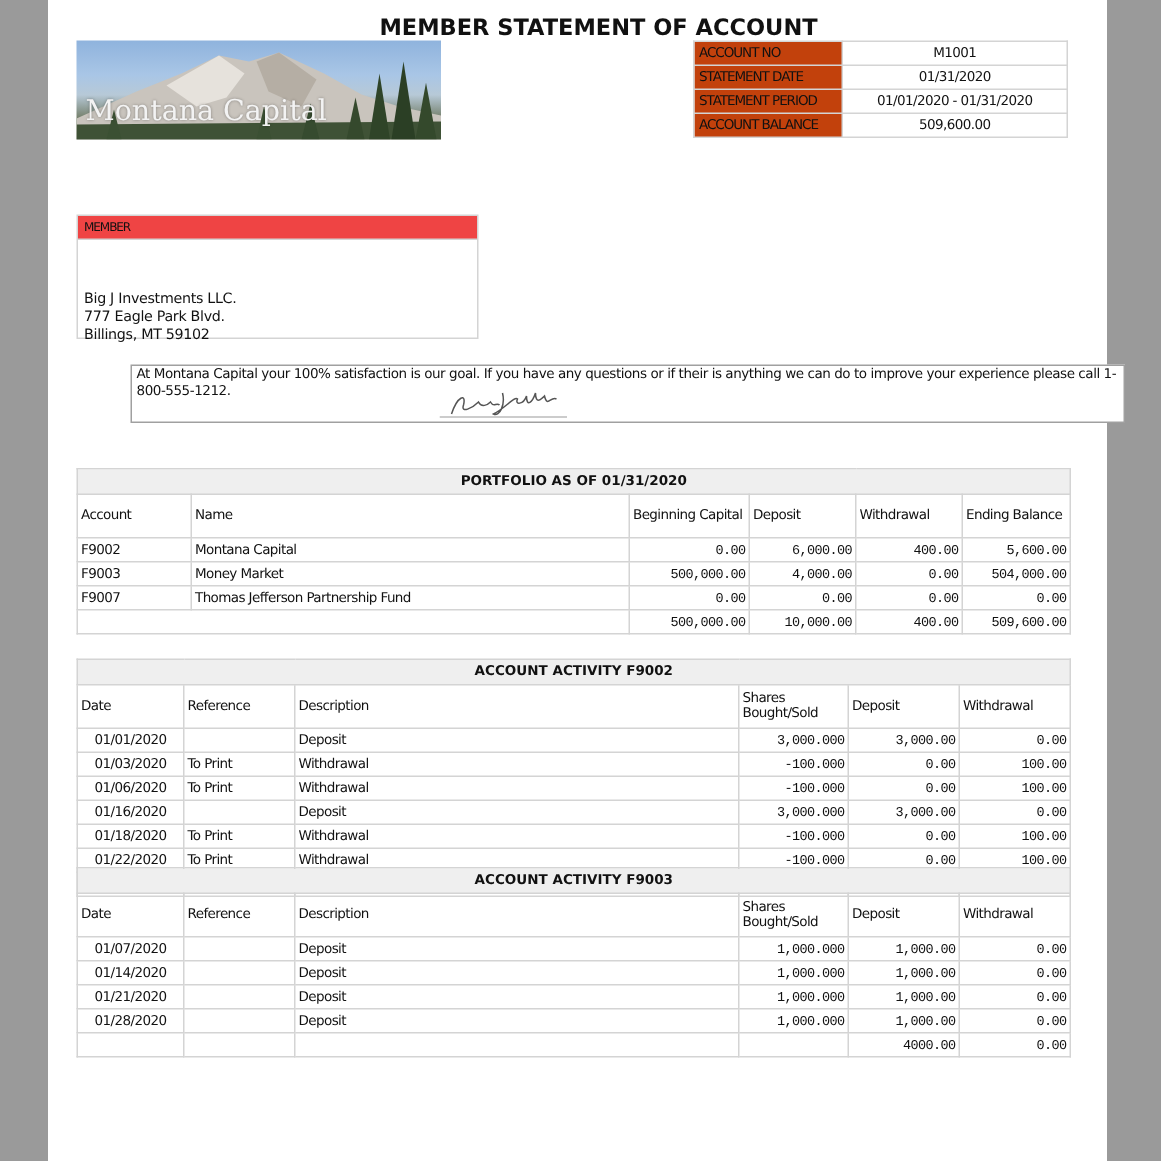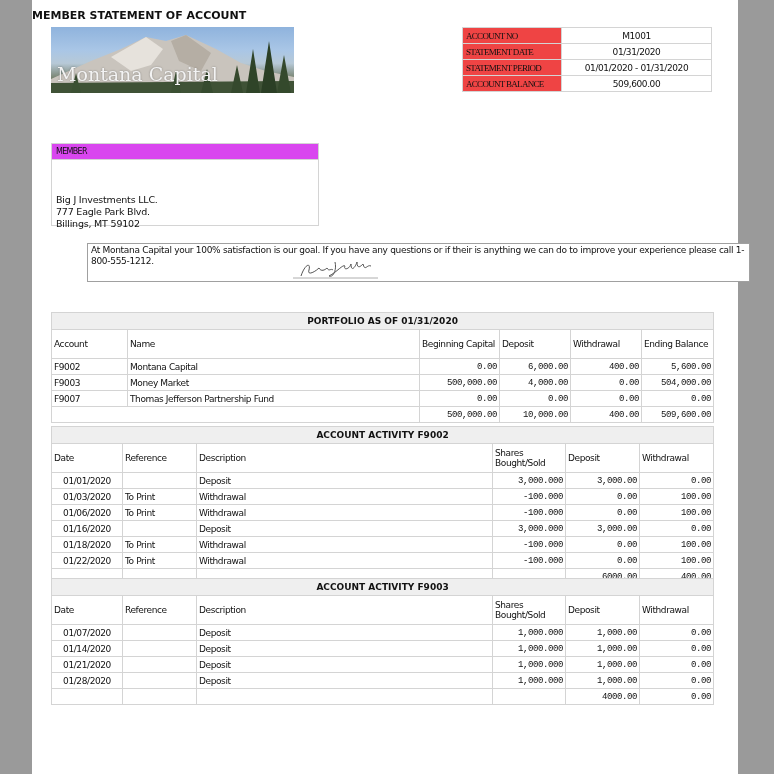--- a/index.html
+++ b/index.html
@@ -8,66 +8,66 @@
     background:#9a9a9a;
     font-family: "DejaVu Sans", sans-serif;
     font-size:9px; color:#111;
     letter-spacing:-0.4px;
   }
   .page {
     position:absolute; left:32px; top:0; width:706px; height:774px;
     background:#ffffff;
   }
   .title {
-    position:absolute; left:0; width:734px; top:9px; text-align:left;
-    font-weight:bold; font-size:11px; letter-spacing:0;
+    position:absolute; left:0; width:734px; top:9px; text-align:center;
+    font-weight:bold; font-size:15px; letter-spacing:0;
   }
   .logo {
     position:absolute; left:19px; top:27px; width:243px; height:66px;
     overflow:hidden;
     background: linear-gradient(180deg,#8fb3dd 0%,#a9c6e6 35%,#b7c9d7 55%,#6f7a63 80%,#47553d 100%);
   }
   .logo svg { position:absolute; left:0; top:0; }
   .logo-text {
     position:absolute; left:6px; top:36px;
     font-family:"DejaVu Serif", serif; font-size:19px; color:#f3f3f3;
     letter-spacing:0; text-shadow:0 0 2px rgba(0,0,0,.35);
   }
   table { border-collapse:collapse; }
   .info {
     position:absolute; left:430px; top:27px; width:250px;
   }
   .info td {
     border:1px solid #d4d4d4; height:15px; padding:0 3px; font-size:9px;
   }
-  .info td.k { width:92px; background:#ef4444; letter-spacing:-0.7px;font-family:Liberation Serif, serif; }
+  .info td.k { width:92px; background:#c2410c; letter-spacing:-0.7px; }
   .info td.v { text-align:center; }
   .member {
     position:absolute; left:19px; top:143px; width:266px; height:81px;
     border:1px solid #d4d4d4;
   }
   .member .hdr {
-    background:#d946ef; border-bottom:1px solid #d4d4d4; height:15px; line-height:15px;
+    background:#ef4444; border-bottom:1px solid #d4d4d4; height:15px; line-height:15px;
     padding-left:4px; font-size:8px; letter-spacing:-0.7px;
   }
   .member .addr { padding:5px 4px; font-size:9.5px; line-height:12px; letter-spacing:-0.2px;margin-top:29px; }
   .note {
     position:absolute; left:19px; top:243px; width:661px; height:37px;
     border:1px solid #a0a0a0; background:#fff;margin-left:36px;
   }
   .note .txt { padding:1px 3px; font-size:9px; line-height:11px; letter-spacing:-0.3px; }
   .sig { position:absolute; left:205px; top:14px; }
   .grid { position:absolute; left:19px; width:662px; table-layout:fixed; }
   .grid td { border:1px solid #d4d4d4; height:15px; padding:0 2px; font-size:9px; white-space:nowrap; overflow:hidden; }
   .grid tr.sec td { background:#efefef; text-align:center; font-weight:bold; height:16px; letter-spacing:0;margin-top:40px; }
   .grid tr.colh td { height:28px; line-height:10px; vertical-align:middle; }
   .grid td.r { text-align:right;font-family:Liberation Mono, monospace; }
   .grid td.c { text-align:center; }
   .portfolio { top:312px; }
-  .act1 { top:426px;border-radius:12px; }
+  .act1 { top:439px;border-radius:12px; }
   .act2 { top:578px; }
   .nb-l { border-left-color:transparent !important; }
 </style>
 </head>
 <body>
 
 <div class="page">
 
   <div class="title">MEMBER STATEMENT OF ACCOUNT</div>
 

